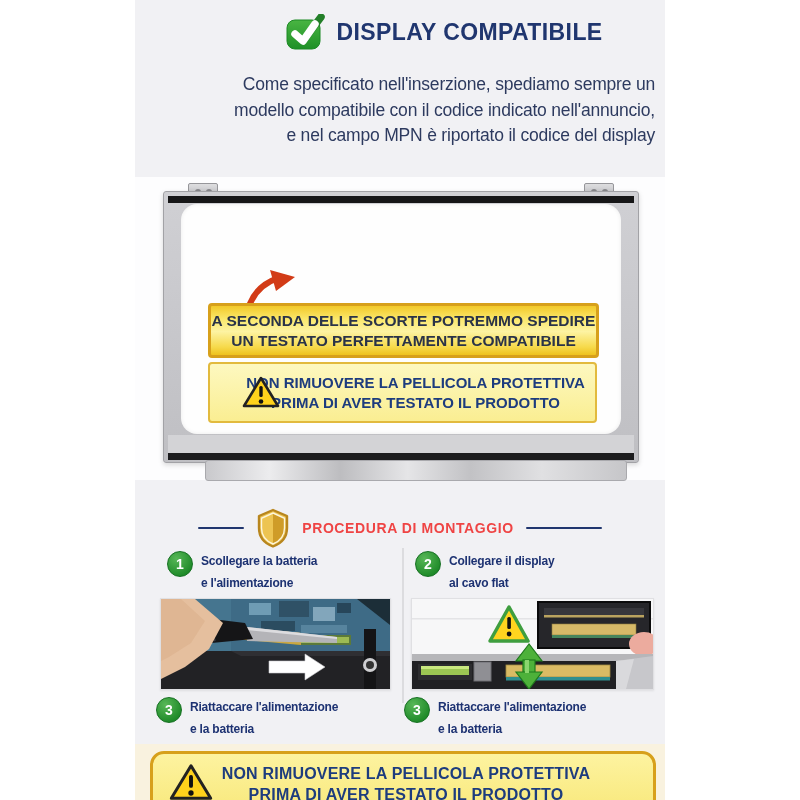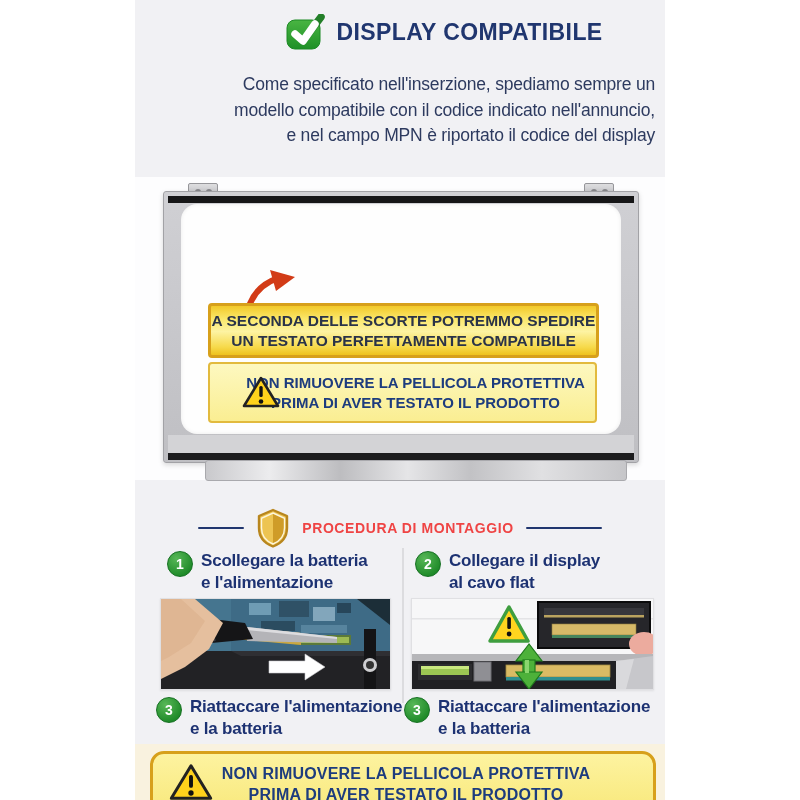--- a/index.html
+++ b/index.html
@@ -50,21 +50,21 @@
   .rule.l{width:46px;} .rule.r{width:76px;}
   .proc-title{font-size:14px;font-weight:bold;color:#ef4444;letter-spacing:.6px;}
 
   
   .vdivider{position:absolute;left:402px;top:548px;width:2px;height:155px;background:#dcdcdf;}
   .step{position:absolute;display:flex;gap:8px;align-items:flex-start;}
   .step-num{width:24px;height:24px;border-radius:50%;flex:0 0 24px;margin-top:1px;
             background:radial-gradient(circle at 35% 28%,#58b757,#1e8a28 75%);
             border:1px solid #157021;color:#fff;font-size:14px;font-weight:bold;
             display:flex;align-items:center;justify-content:center;}
-  .step-txt{font-size:17px;font-weight:bold;color:#1d3272;line-height:22px;letter-spacing:-0.2px;}
+  .step-txt{font-size:12px;font-weight:bold;color:#1d3272;line-height:22px;letter-spacing:-0.2px;}
   .step1{left:167px;top:550px;} .step2{left:415px;top:550px;}
   .step3a{left:156px;top:696px;} .step3b{left:404px;top:696px;}
 
   .photo{position:absolute;top:598px;border:1px solid #e0e0e3;background:#fff;box-shadow:0 1px 2px rgba(0,0,0,.08);}
   .photo.left{left:160px;} .photo.right{left:411px;}
 
   
   .bottom-band{position:absolute;left:135px;top:744px;width:530px;height:56px;background:#f9f2df;}
   .bottom-box{position:absolute;left:150px;top:751px;width:494px;height:60px;border:3px solid #d7a01b;
               border-radius:14px;background:linear-gradient(180deg,#fdf3a0,#f8e87a);

